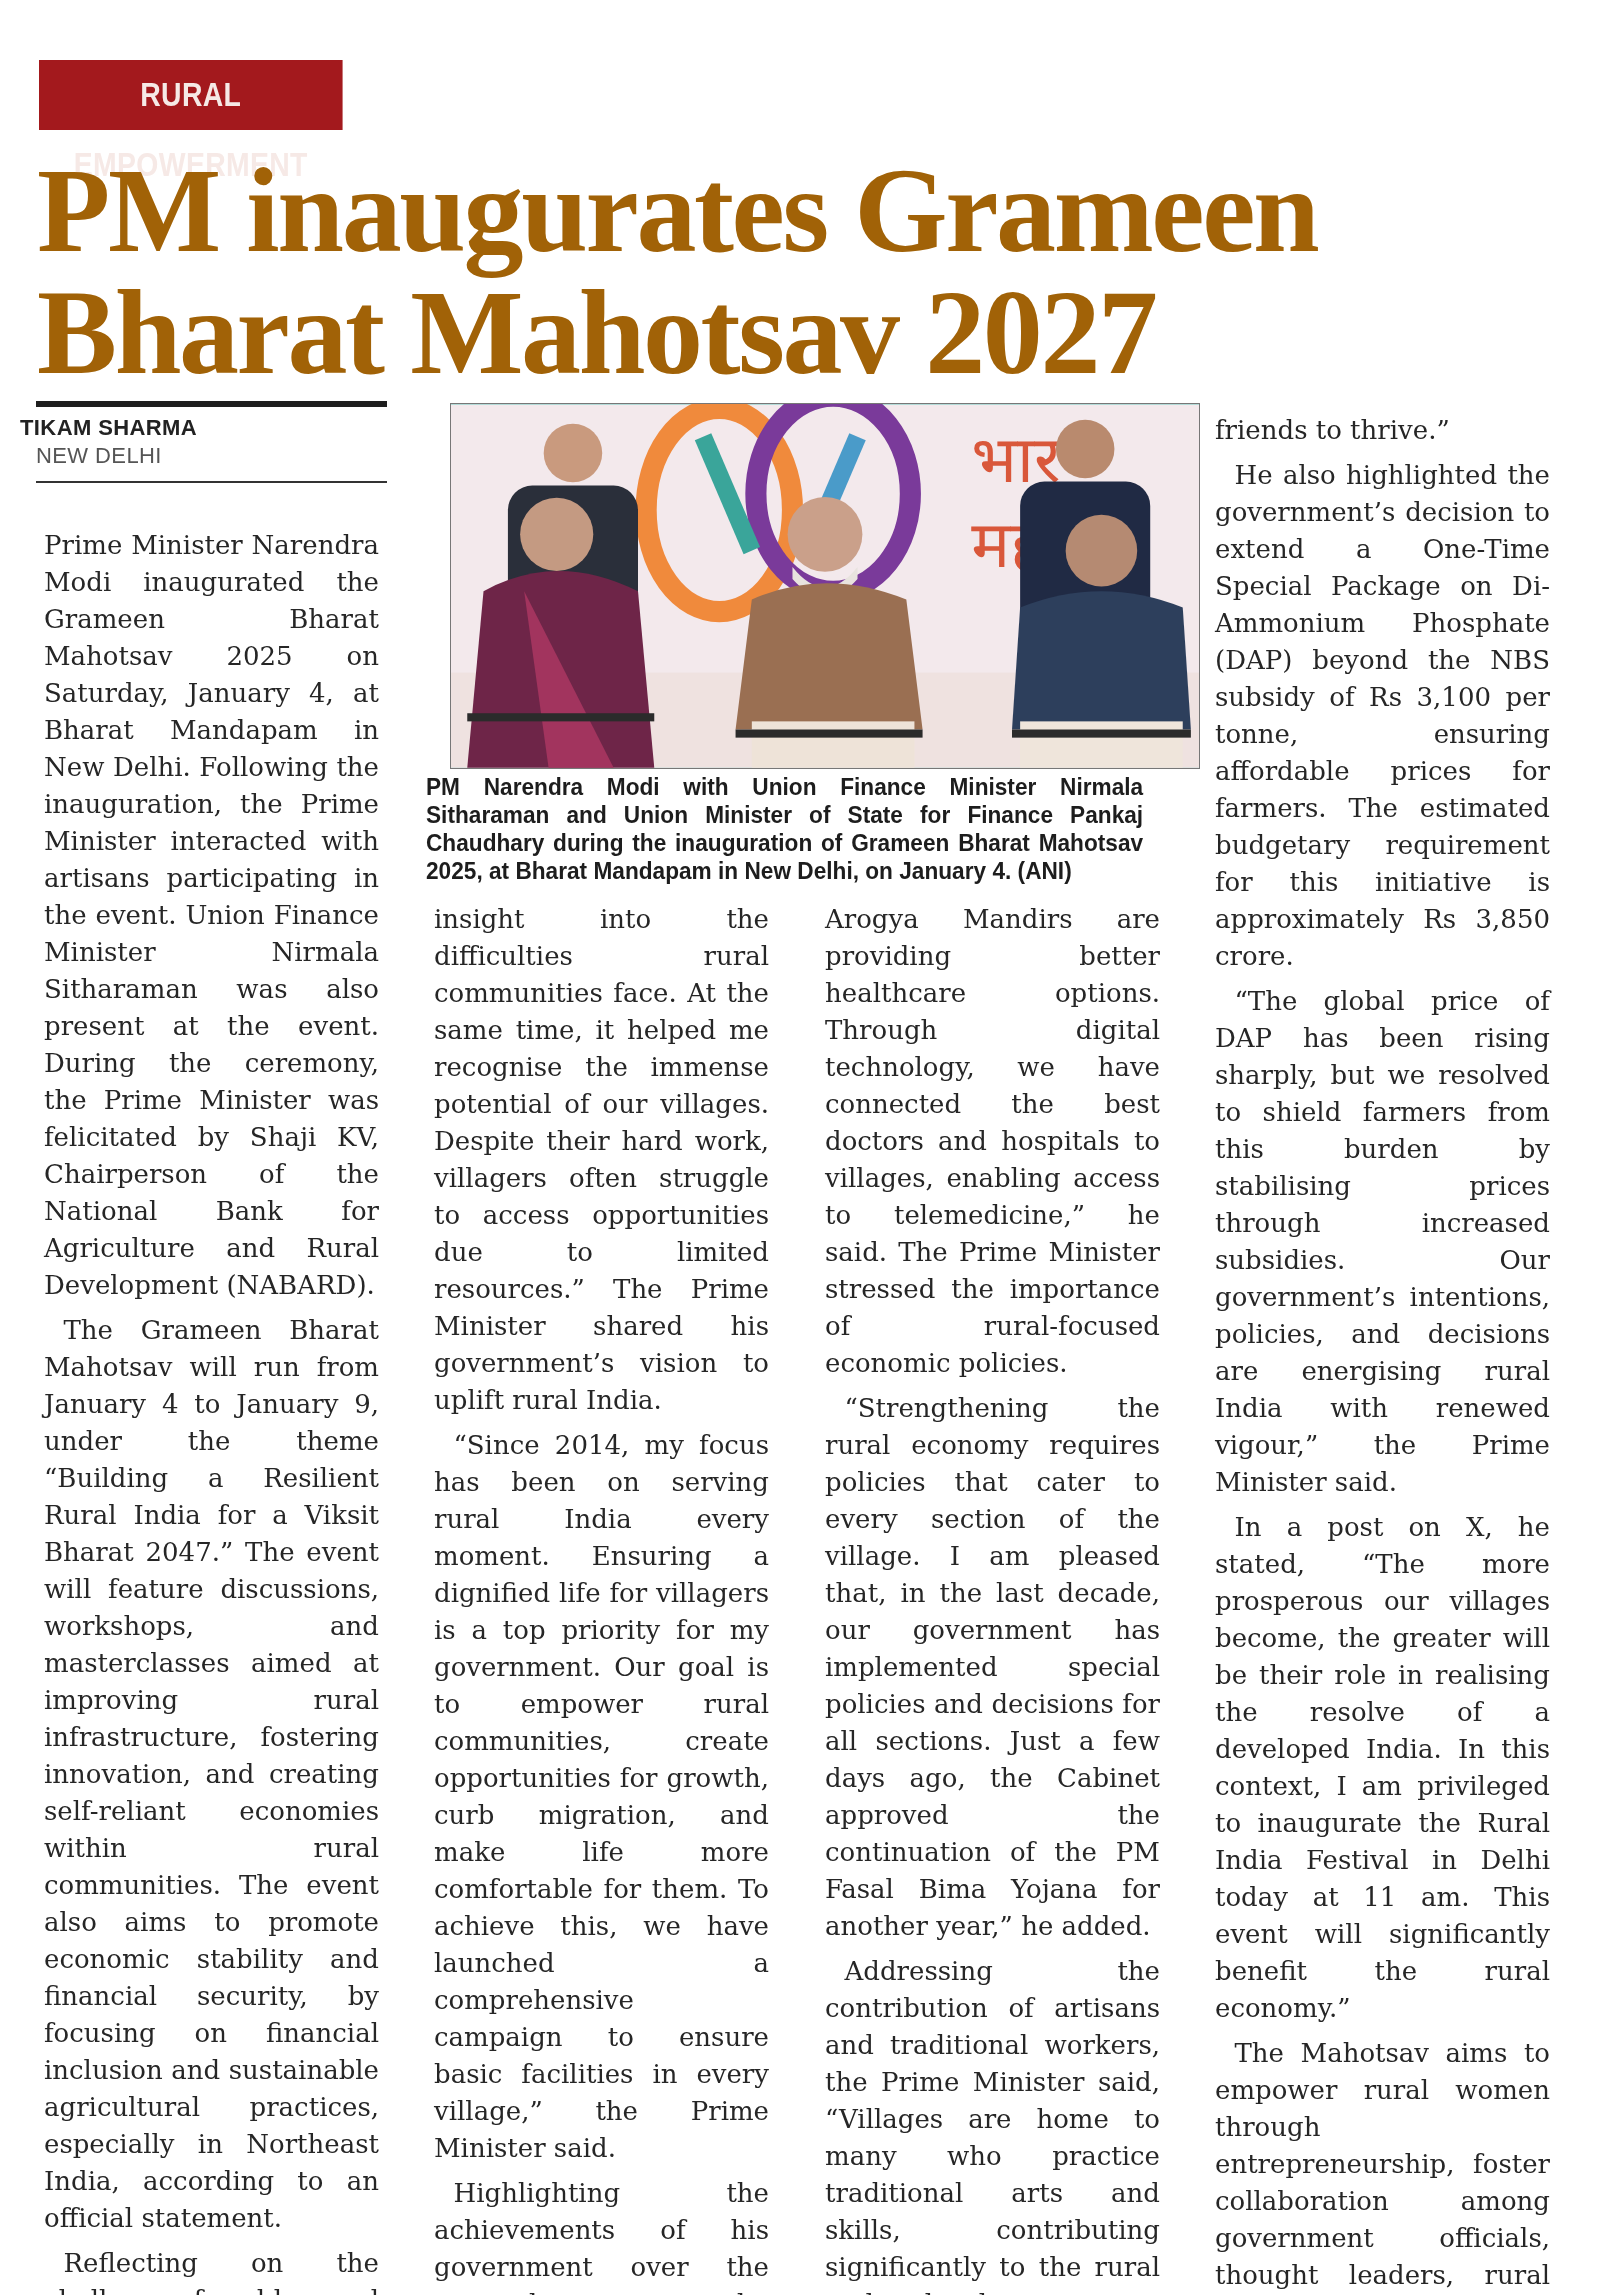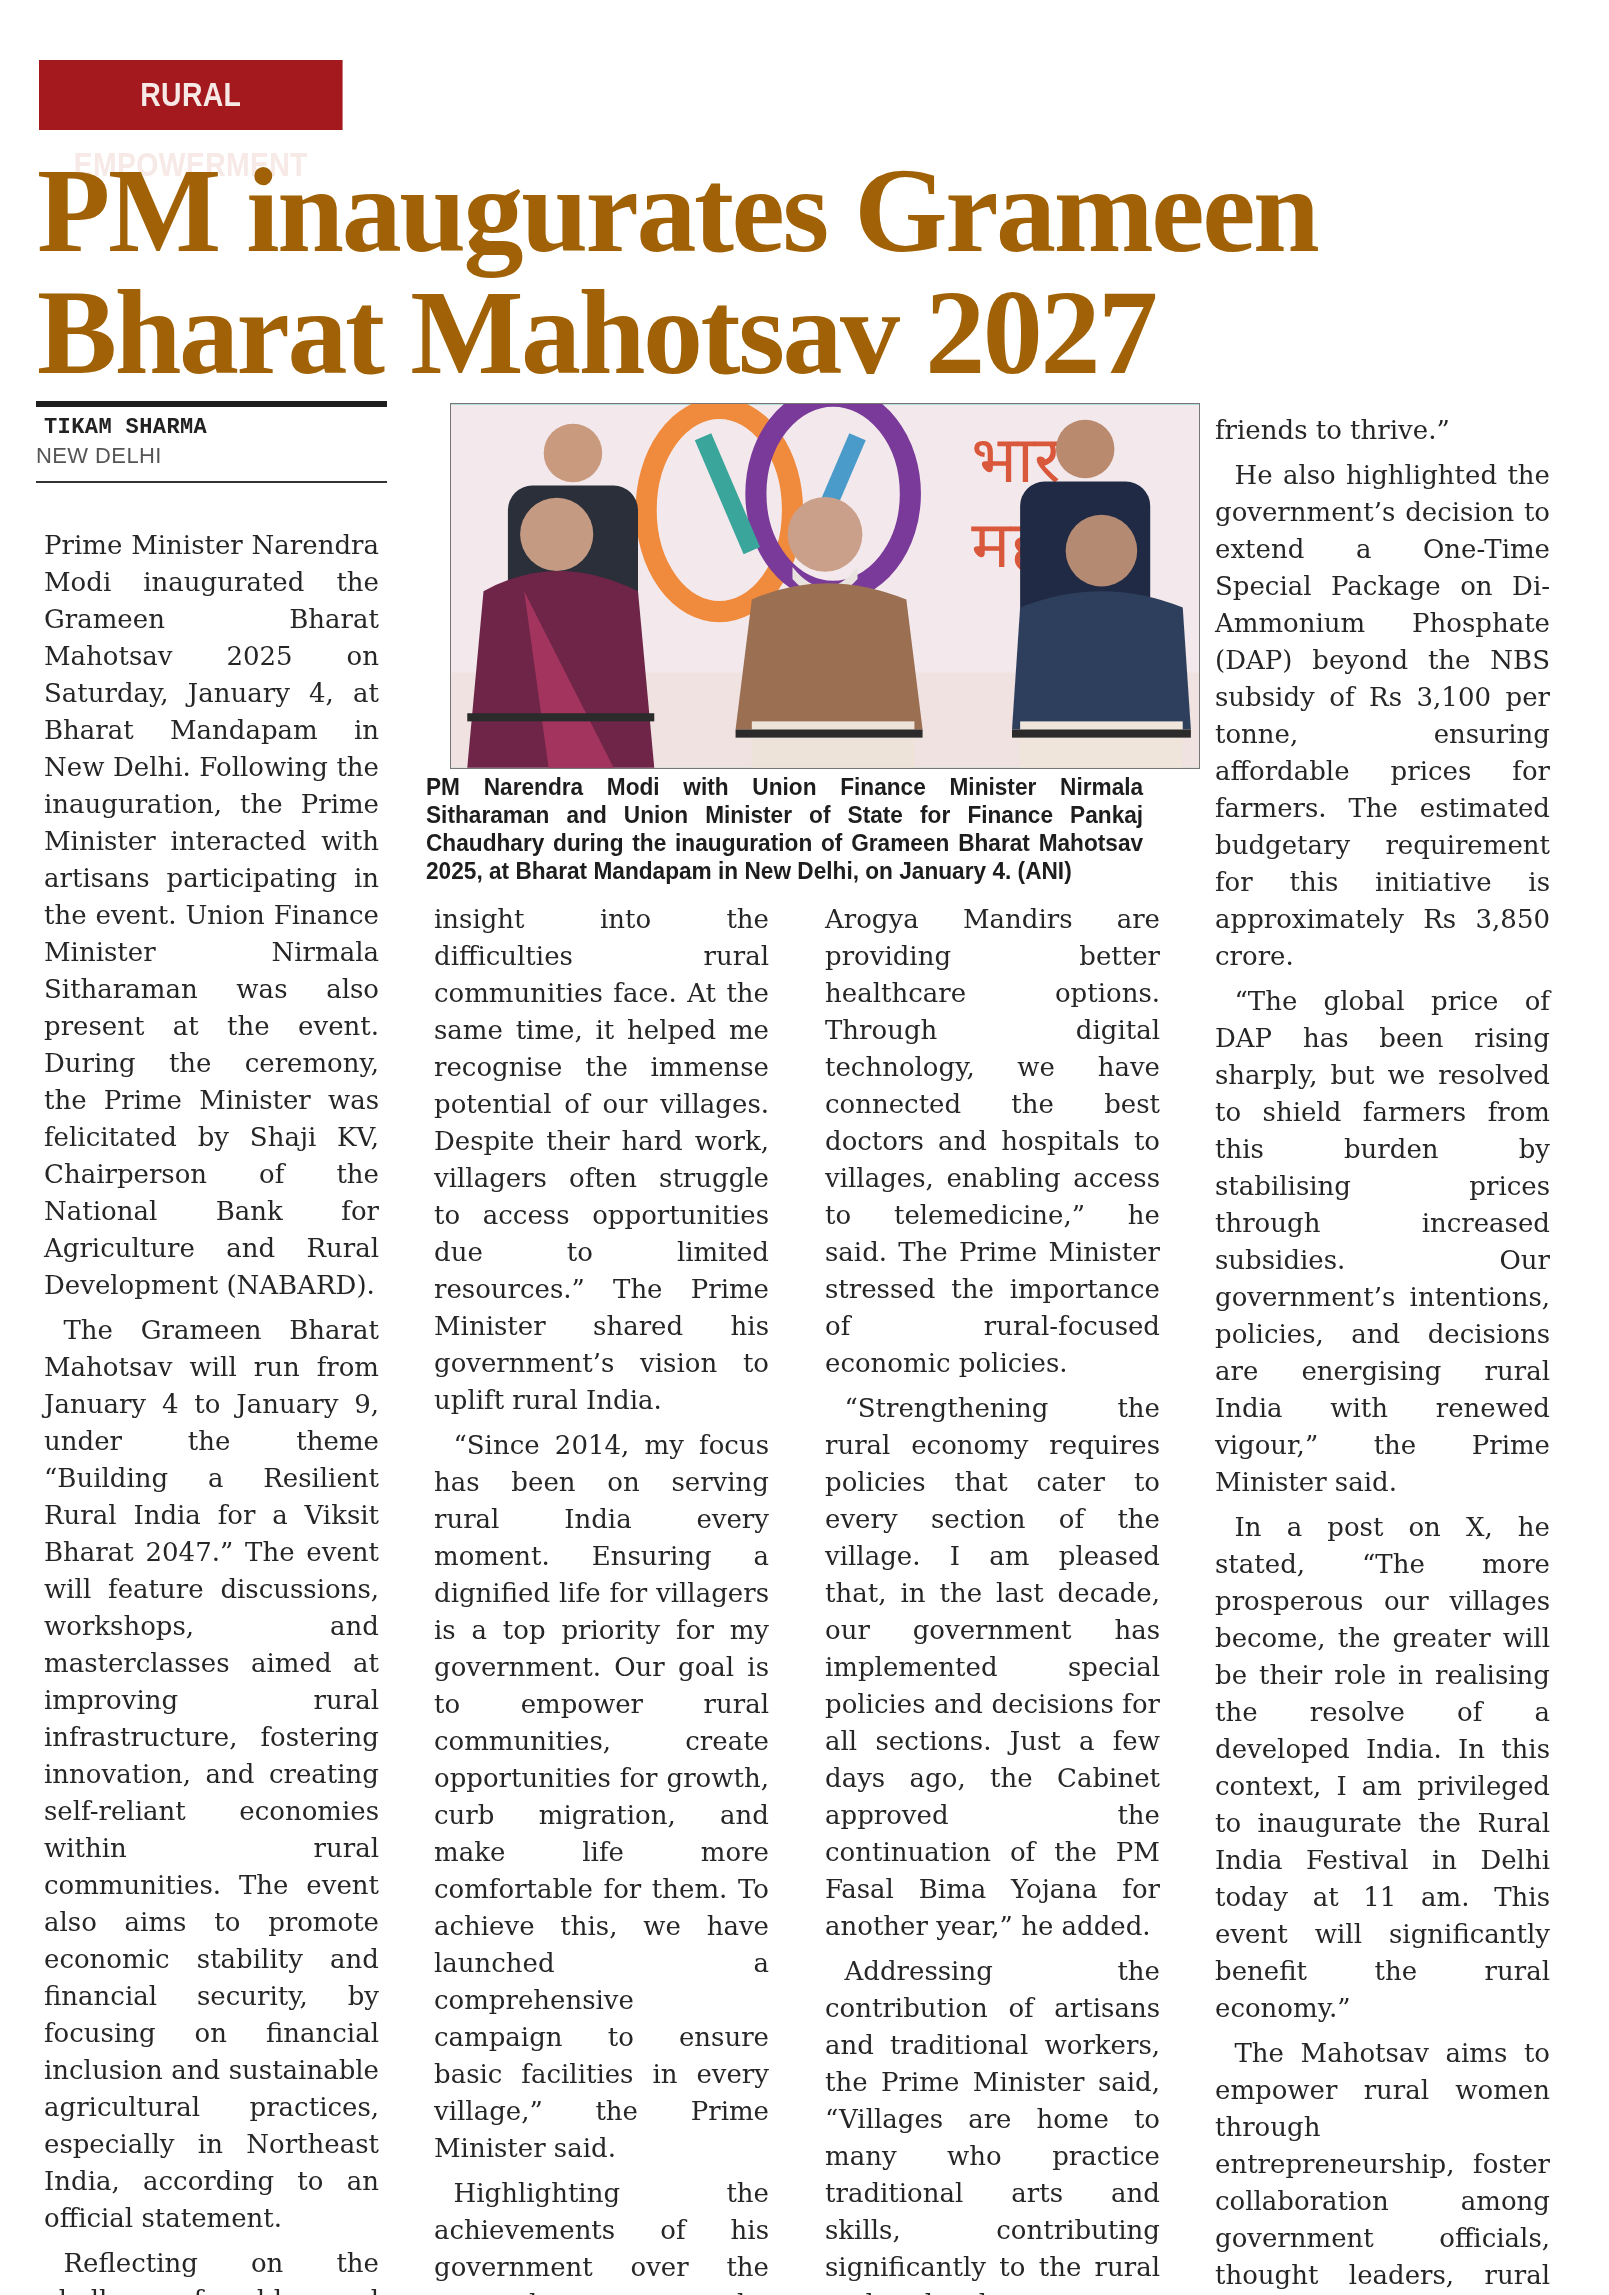--- a/index.html
+++ b/index.html
@@ -18,21 +18,21 @@
   }
   .col { position: absolute; font-family: "DejaVu Serif", serif; font-size: 26px; line-height: 37px;
          text-align: justify; hyphens: auto; color: #262626; }
   .col p { margin: 8px; text-indent: 0; }
   .col p.ind { text-indent: 19.5px; }
   .c1 { left: 36px; top: 519px; width: 351px; }
   .c2 { left: 426px; top: 893px; width: 351px; }
   .c3 { left: 817px; top: 893px; width: 351px; }
   .c4 { left: 1207px; top: 404px; width: 351px; }
   .byline-rule-top { position: absolute; left: 36px; top: 401px; width: 351px; height: 5.7px; background: #1e1e1e; }
-  .byline-name { position: absolute; left: 44px; top: 415px; font-family: Liberation Mono, monospace; font-weight: bold; font-size: 22px; color: #222; letter-spacing: 0.4px; }
+  .byline-name { position: absolute; left: 20px; top: 415px; font-family: Liberation Sans, sans-serif; font-weight: bold; font-size: 22px; color: #222; letter-spacing: 0.4px; }
   .byline-loc { position: absolute; left: 36px; top: 443px; font-family: "Liberation Sans", sans-serif; font-size: 22px; color: #555; letter-spacing: 0.4px; text-align: center; }
   .byline-rule-bot { position: absolute; left: 36px; top: 481px; width: 351px; height: 1.6px; background: #333; }
   .photo { position: absolute; left: 450px; top: 403px; width: 748px; height: 364px; border: 1.6px solid #777; overflow: hidden; background: #14b8a6; }
   .caption { position: absolute; left: 426px; top: 773px; width: 747px; font-family: "Liberation Sans", sans-serif; font-weight: bold;
              font-size: 23.6px; line-height: 28px; color: #1d1d1d; text-align: justify; transform: scaleX(0.96); transform-origin: left top; }
 </style>
 </head>
 <body>
 
 <div class="kicker">RURAL EMPOWERMENT</div>

